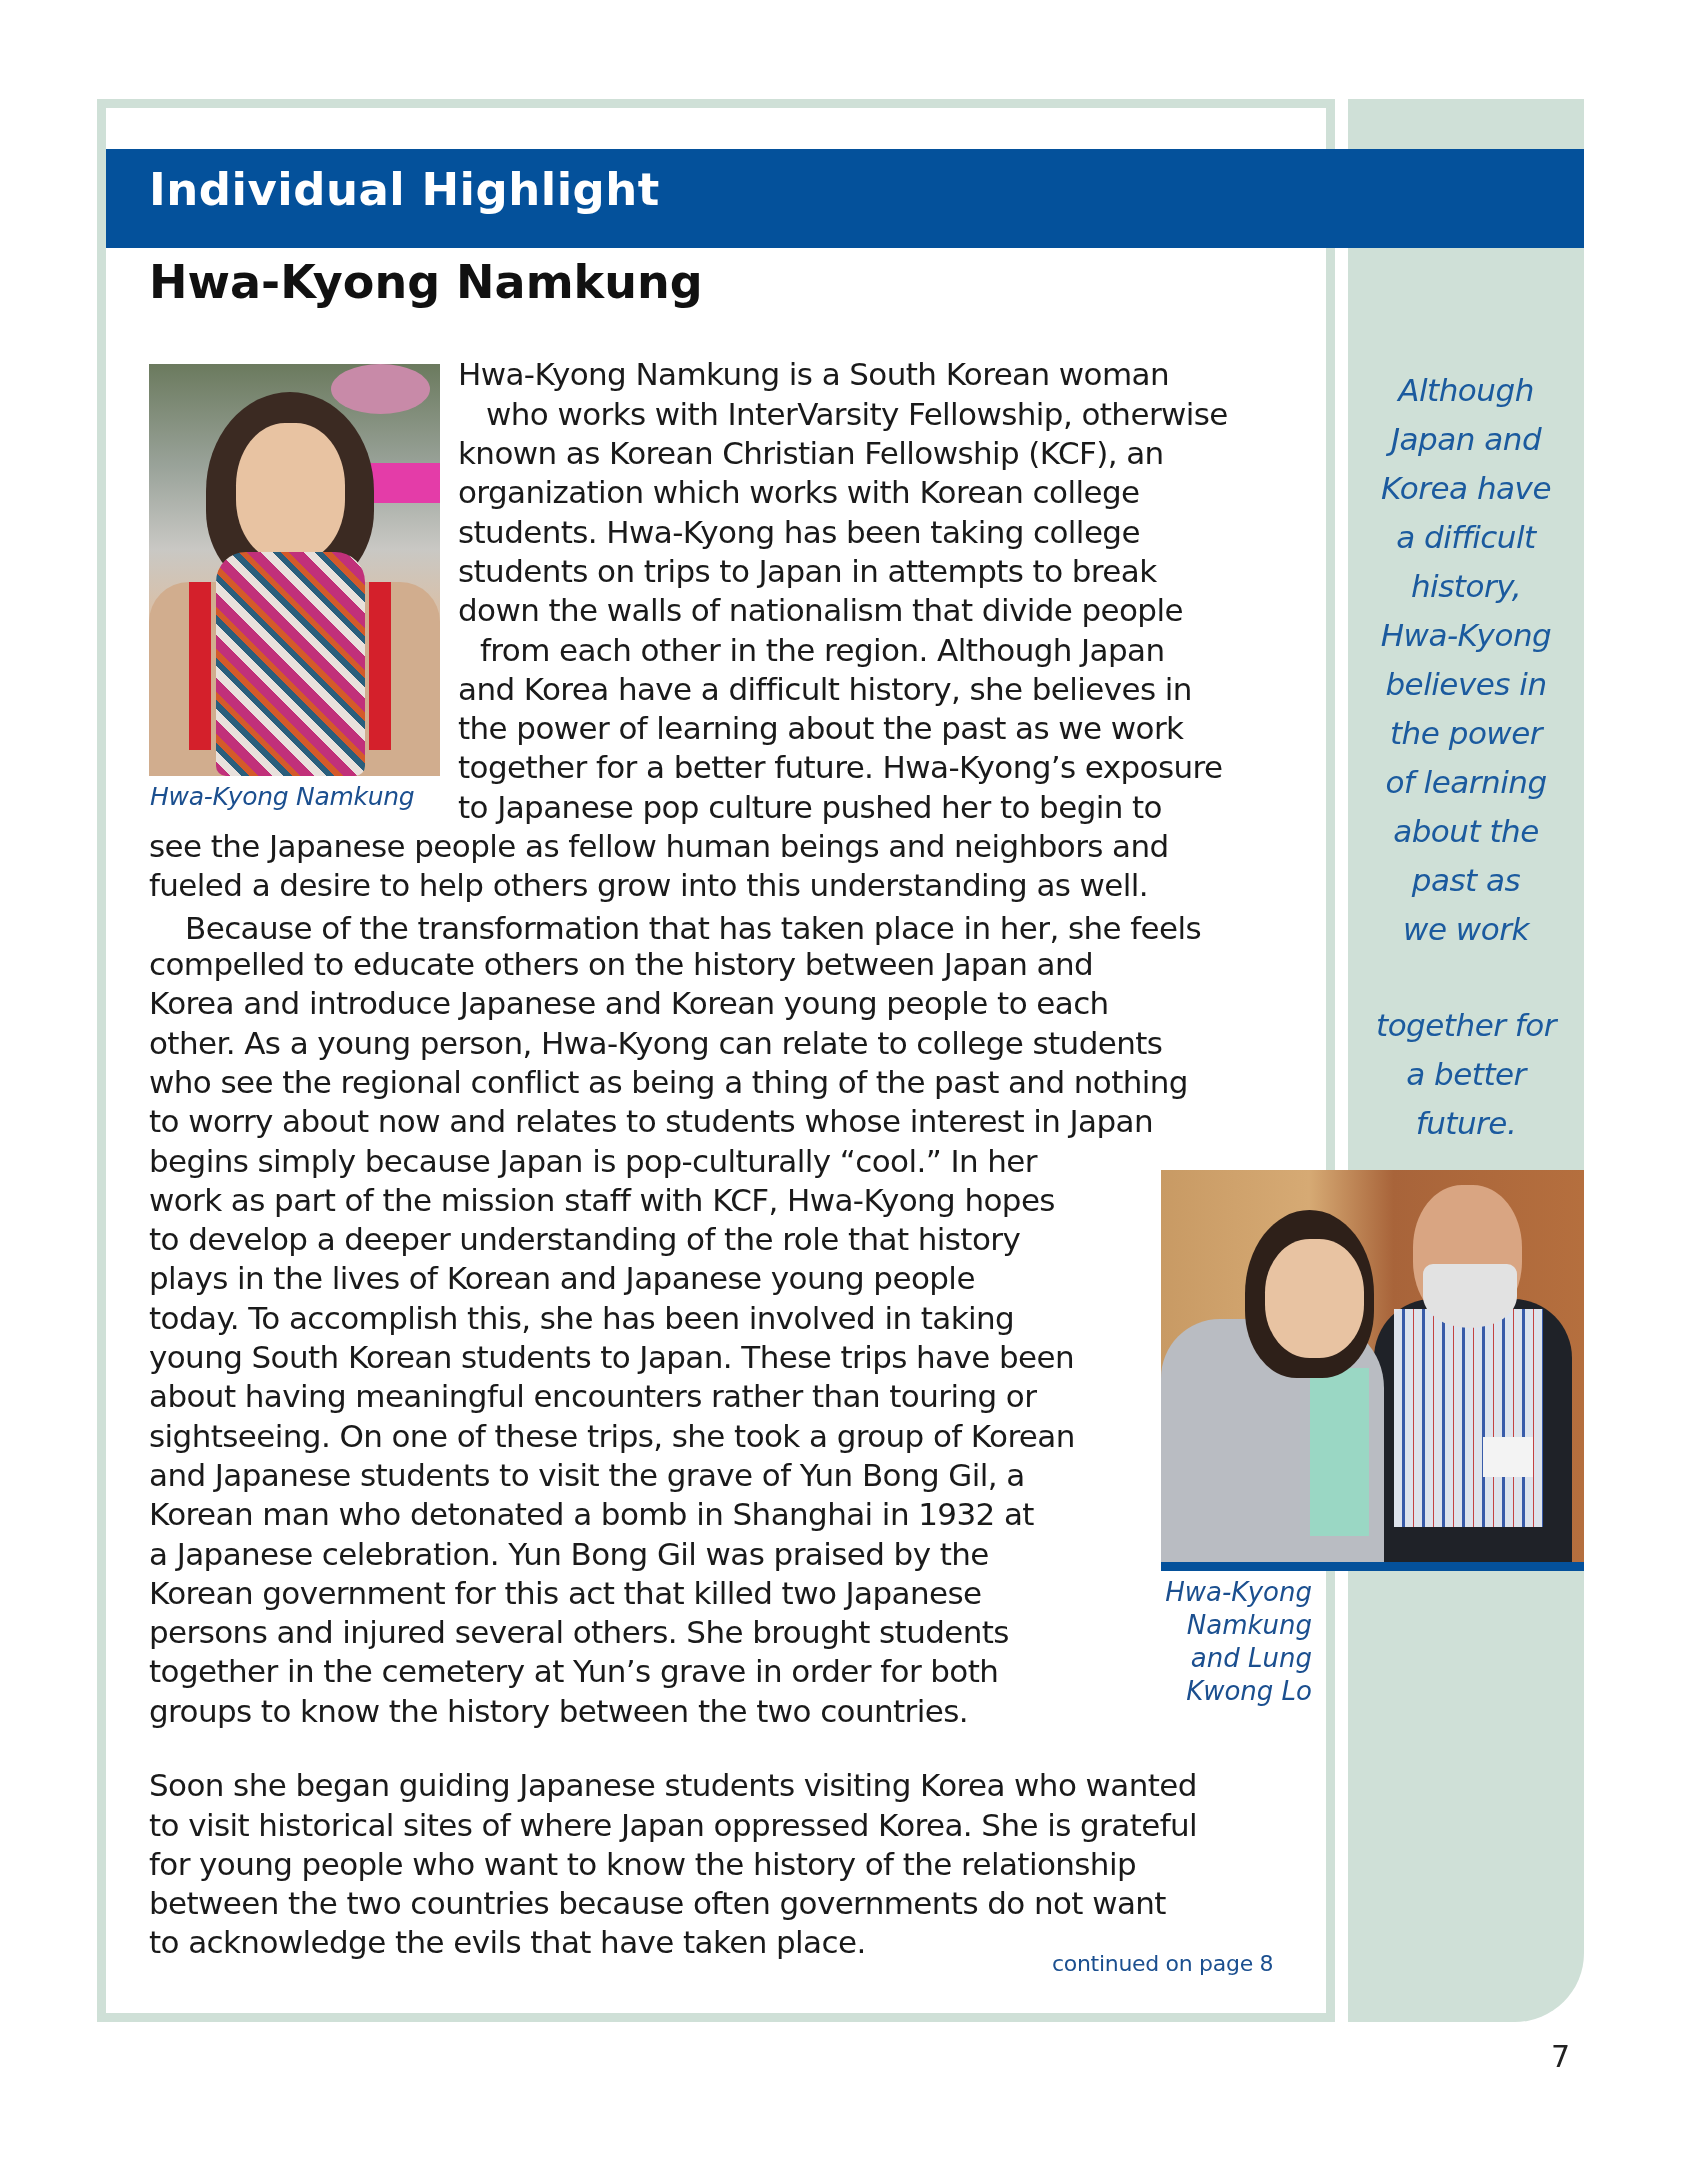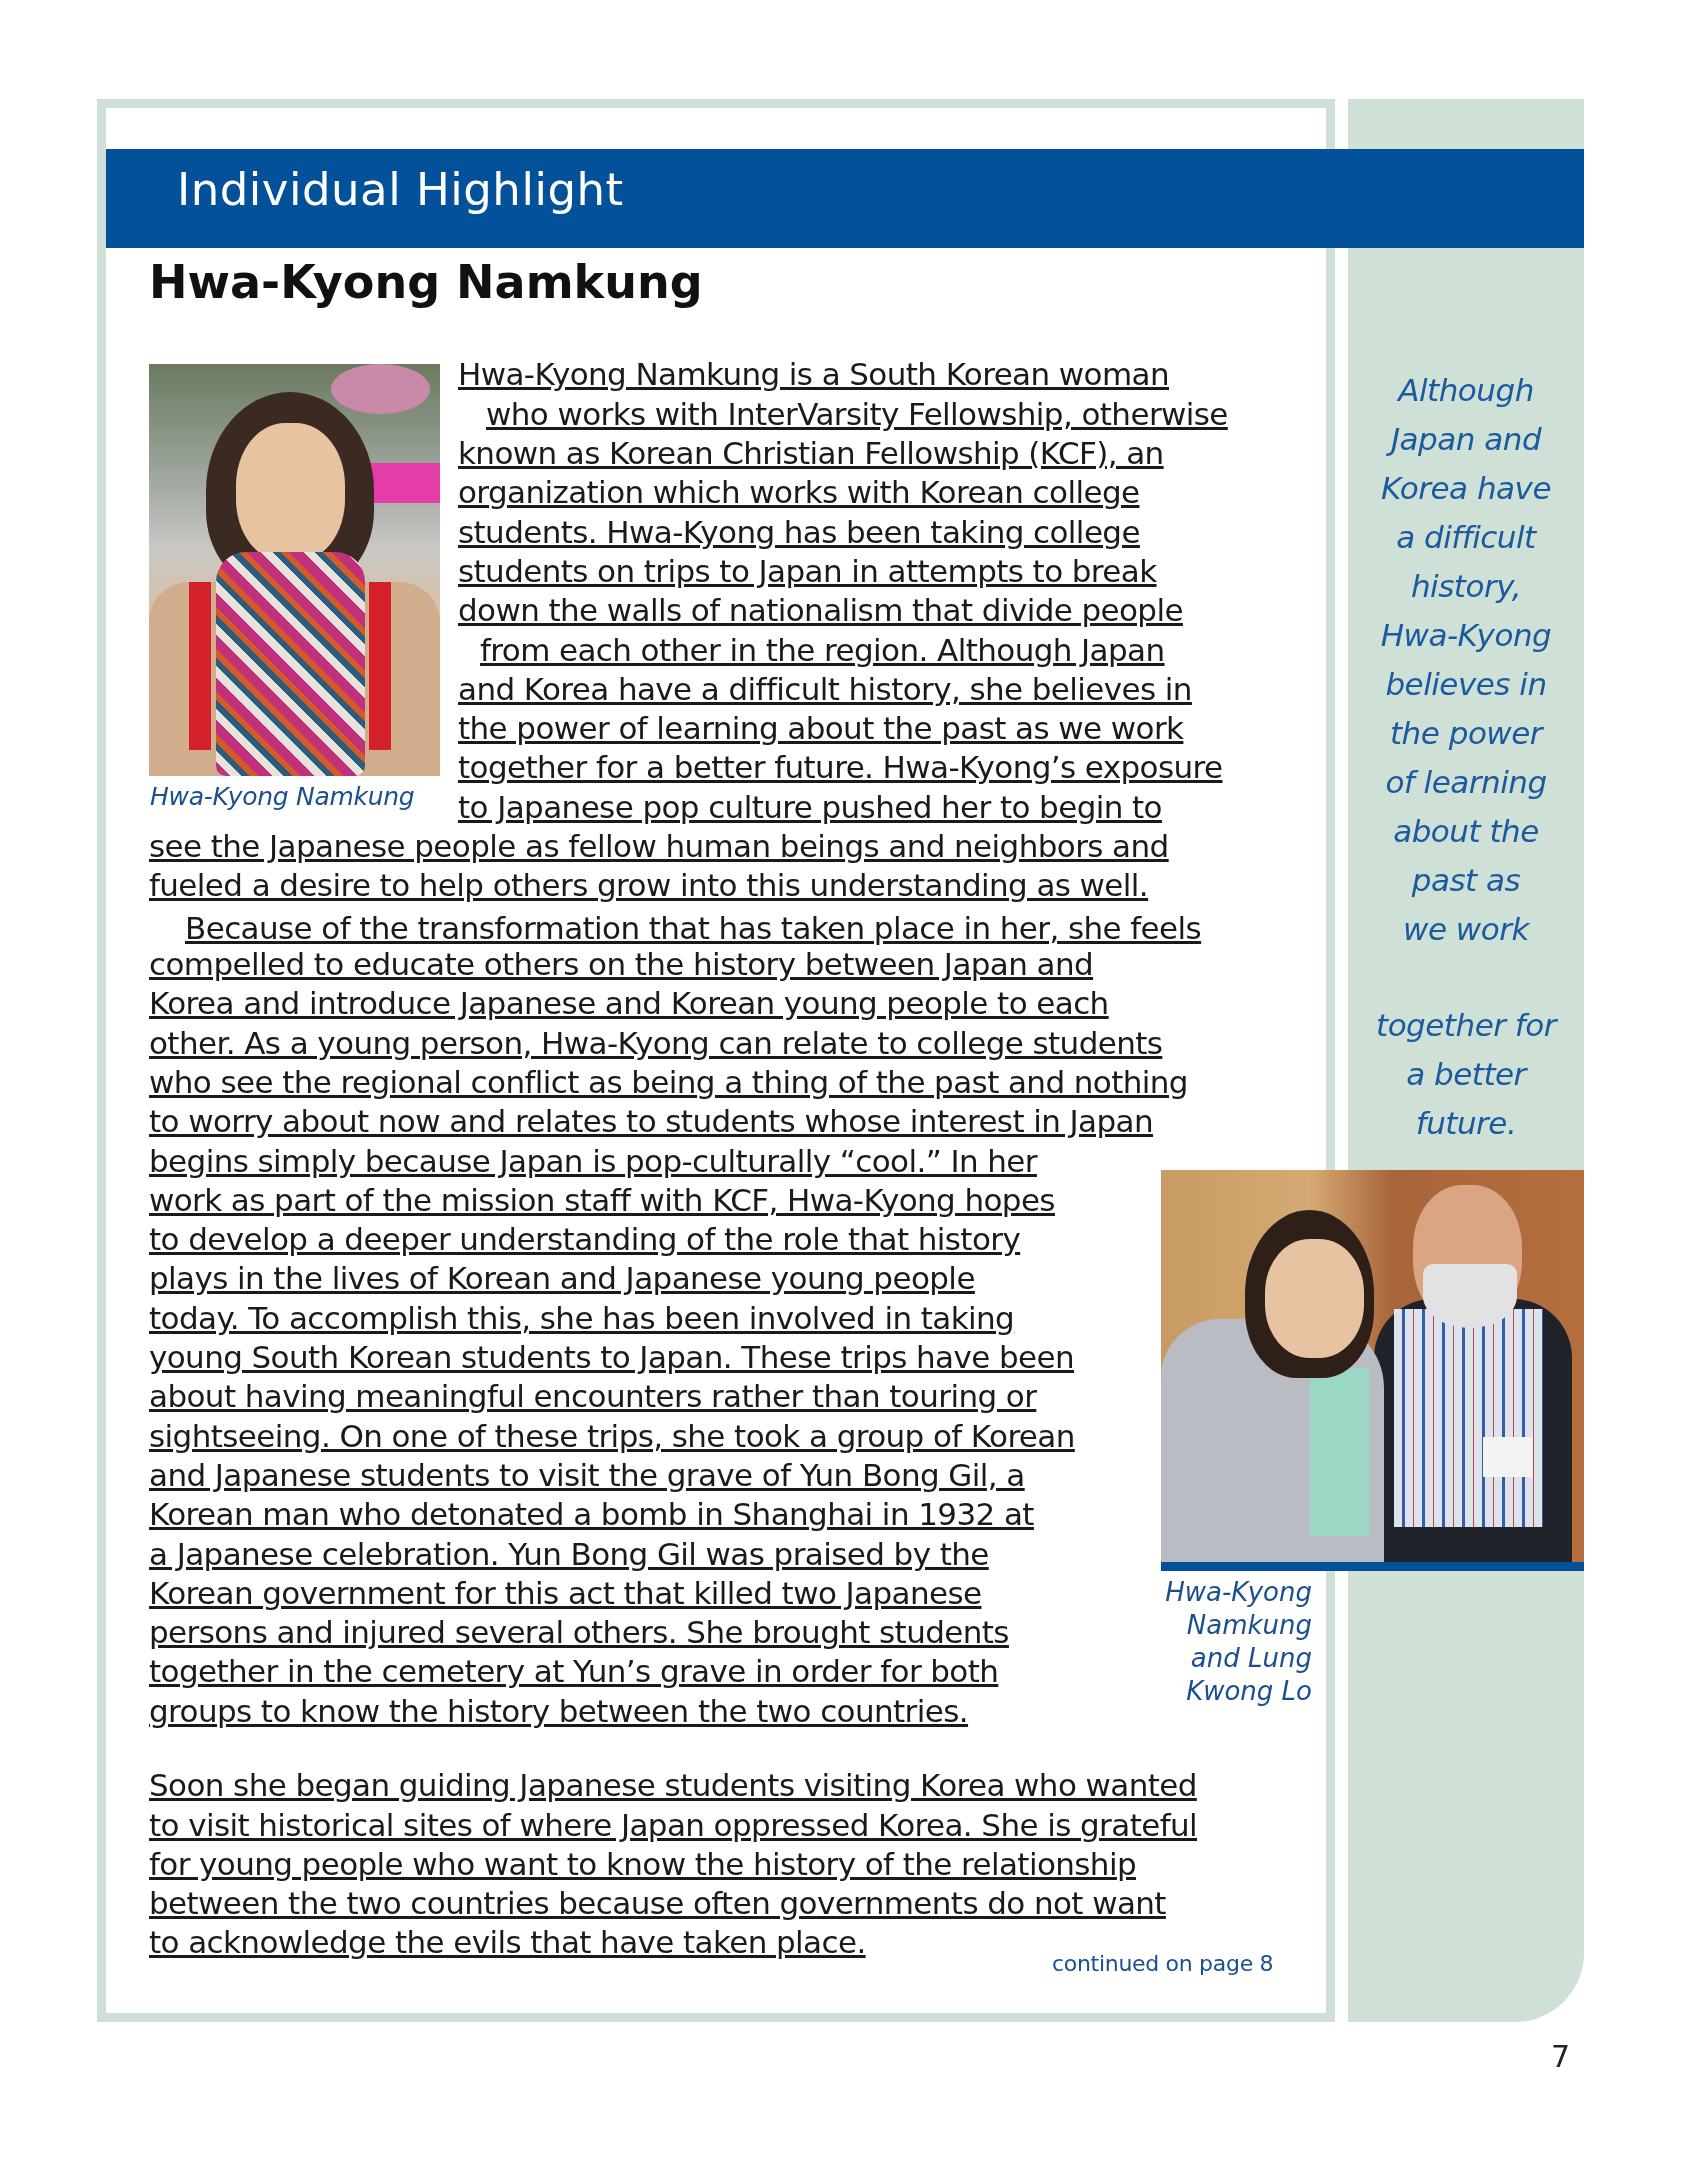--- a/index.html
+++ b/index.html
@@ -6,29 +6,29 @@
   body { width: 1683px; height: 2178px; position: relative; overflow: hidden;
          font-family: "DejaVu Sans", sans-serif; color: #1a1a1a; }
 
   .frame { position: absolute; left: 97px; top: 99px; width: 1238px; height: 1923px;
            box-sizing: border-box; border: 9px solid #cfe0d7; background: #fff; }
   .sidebar { position: absolute; left: 1348px; top: 99px; width: 236px; height: 1923px;
              background: #cfe0d7; border-bottom-right-radius: 69px; }
 
   .band { position: absolute; left: 106px; top: 149px; width: 1478px; height: 99px;
           background: #04519b; }
-  .band-title { position: absolute; left: 149px; top: 163px; font-size: 45px; font-weight: normal;
-                color: #ffffff; letter-spacing: 0.5px; font-family: "DejaVu Sans", sans-serif; margin-left: 28px; }
+  .band-title { position: absolute; left: 149px; top: 163px; font-size: 45px; font-weight: bold;
+                color: #ffffff; letter-spacing: 0.5px; font-family: "DejaVu Sans", sans-serif; }
 
   .name-heading { position: absolute; left: 149px; top: 255px; font-size: 46px; font-weight: bold;
                   color: #111; font-family: "DejaVu Sans", sans-serif; }
 
   .line { position: absolute; left: 149px; font-size: 31px; line-height: 40px; white-space: nowrap;
           font-family: "DejaVu Sans", sans-serif; font-weight: normal; color: #1a1a1a;
-          letter-spacing: -0.6px; transform-origin: left center; text-decoration: underline; }
+          letter-spacing: -0.6px; transform-origin: left center; }
 
   .photo { position: absolute; overflow: hidden; }
   .photo1 { left: 149px; top: 364px; width: 291px; height: 412px;
             background: linear-gradient(180deg, #6b7a5e 0%, #9aa39a 25%, #c9c8c4 45%, #d9c0a8 60%, #c9a88a 100%); }
   .photo1 .bloom { position: absolute; right: 0; top: 99px; width: 109px; height: 40px; background: #e43ca8; border-radius: 30px 0 0 10px; }
   .photo1 .tree { position: absolute; right: 10px; top: 0; width: 99px; height: 50px; background: #c88aa8; border-radius: 50%; }
   .photo1 .hair { position: absolute; left: 57px; top: 28px; width: 168px; height: 198px; background: #3b2a22; border-radius: 50% 50% 40% 40%; }
   .photo1 .face { position: absolute; left: 87px; top: 59px; width: 109px; height: 139px; background: #e8c3a2; border-radius: 45%; }
   .photo1 .coat { position: absolute; left: 0; top: 218px; width: 291px; height: 198px; background: #d1ad8e; border-radius: 40px 40px 0 0; }
   .photo1 .strap-l { position: absolute; left: 40px; top: 218px; width: 22px; height: 168px; background: #d4202b; }

